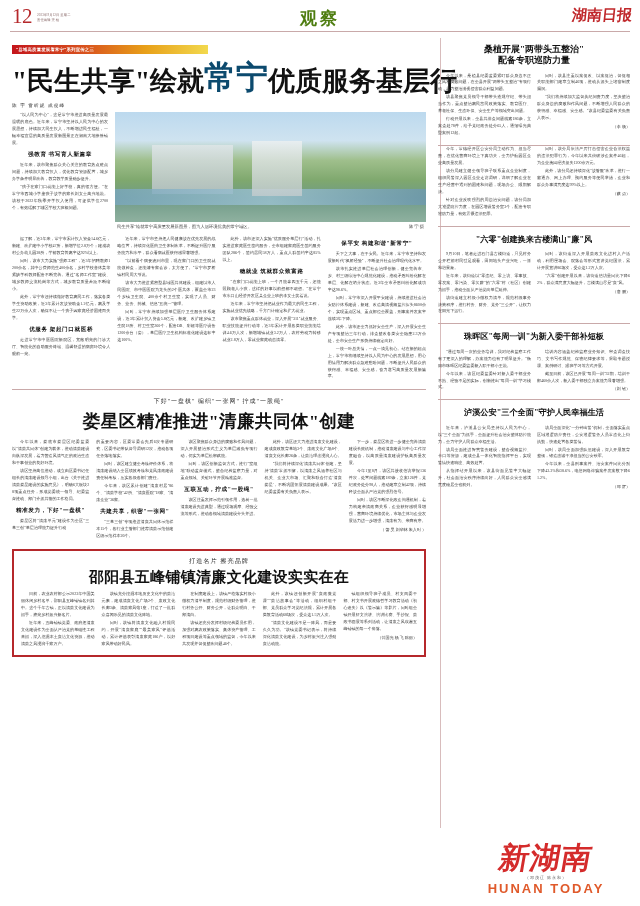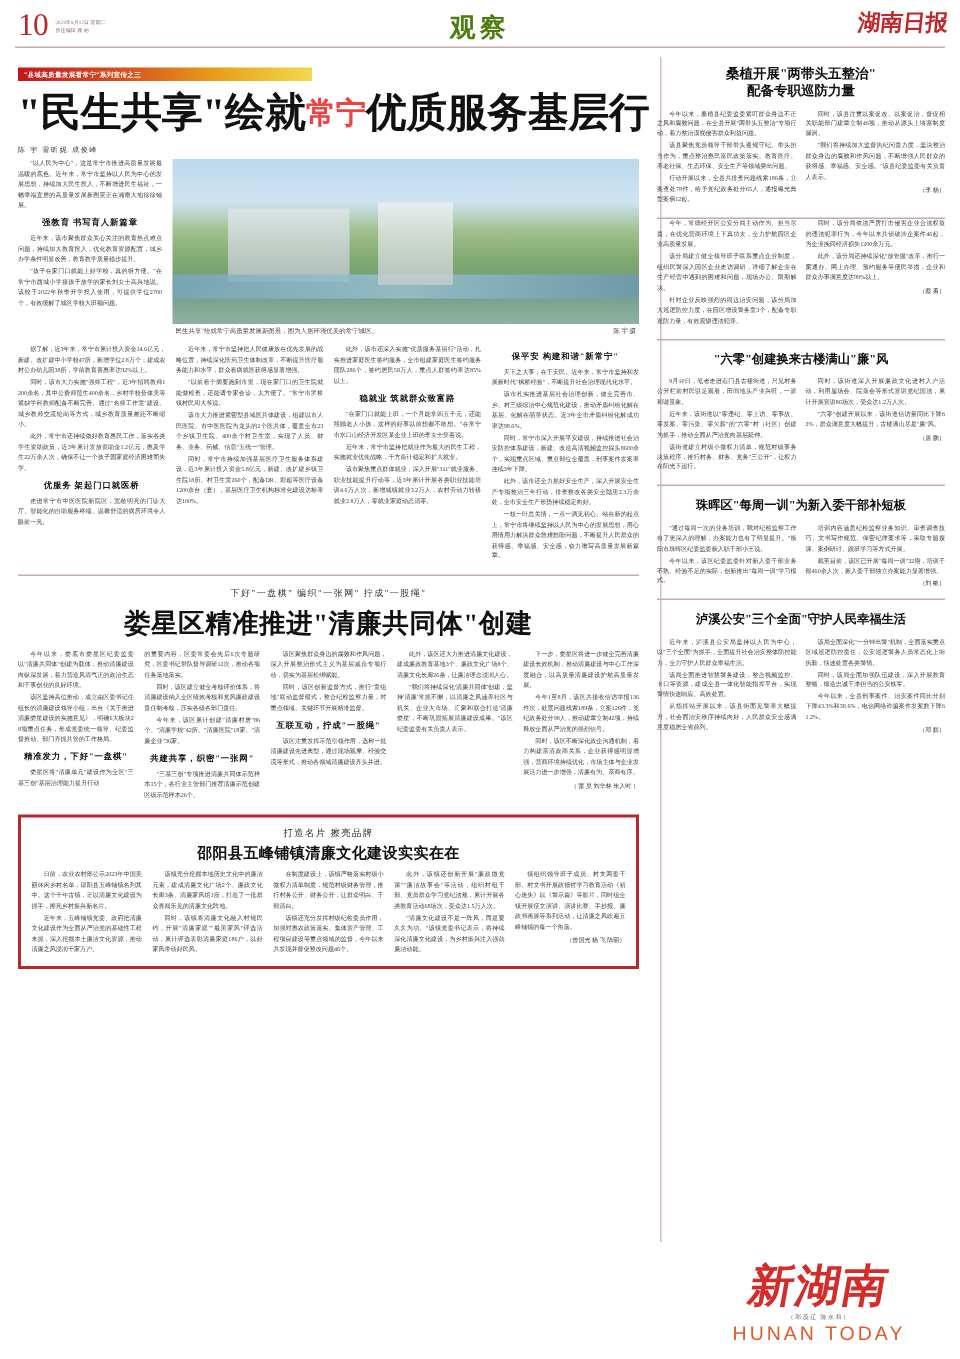--- a/index.html
+++ b/index.html
@@ -44,21 +44,21 @@
     font-size:4.4px; color:#fff; font-weight:700; padding-left:4px;
     letter-spacing:0.2px; white-space:nowrap; font-family:"Liberation Sans", sans-serif;
   }
 
   .lead-headline {
     margin: 6px 12px 0 12px;
     font-size: 27px; font-weight:700; color:#111; letter-spacing:0px;
     line-height:1.12; white-space:nowrap;
     font-family:"Liberation Serif", serif;
   }
-  .lead-headline .accent { color:#ef4444; font-size:20px; vertical-align:2px; }
+  .lead-headline .accent { color:#0c4a6e; font-size:32px; vertical-align:2px; }
 
   .byline {
     margin: 7px 12px 0 12px; font-size:4.6px; color:#333; letter-spacing:1.2px;
   }
 
   
   .lead-block { display:flex; margin: 4px 12px 0 12px; gap:7px; }
   .lead-text { width: 96px; }
   .photo-wrap { flex:1; }
   .photo {
@@ -124,48 +124,48 @@
     margin-top:3px; letter-spacing:0.5px; white-space:nowrap;
   }
 
   
   .boxed {
     margin: 8px 12px 0 12px; border:2.4px solid #b5282b; padding:6px 7px 7px 7px;
     position:relative;
   }
   .box-kicker { text-align:center; font-size:6.2px; color:#222; letter-spacing:1px; }
   .box-headline {
-    text-align:center; font-size:10px; font-weight:700; color:#111; margin-top:2px;
+    text-align:center; font-size:15px; font-weight:700; color:#111; margin-top:2px;
     letter-spacing:0.3px; white-space:nowrap;
   }
   .box-cols { display:flex; gap:7px; margin-top:4px; }
   .box-cols .tcol { flex:1; }
 
   
   .logo {
     position:absolute; right:14px; bottom:10px; text-align:center; width:160px;
   }
   .logo-cn {
     font-size:30px; font-weight:700; color:#d42b2b; letter-spacing:1px;
     transform: skewX(-10deg); font-family:"Liberation Serif", serif; line-height:1;
   }
   .logo-credit { font-size:4px; color:#666; margin-top:2px; letter-spacing:1px; }
   .logo-en {
-    font-size:13px; color:#e05a2b; letter-spacing:2px; font-weight:400;
+    font-size:13px; color:#e05a2b; letter-spacing:2px; font-weight:700;
     font-family:"Liberation Sans", sans-serif; margin-top:1px;
   }
 </style>
 </head>
 <body>
 
 <div class="page">
 
   <div class="masthead">
     <div class="mast-left">
-      <div class="page-num">10</div>
+      <div class="page-num">12</div>
       <div class="mast-meta">
         <div>2023年9月12日  星期二</div>
         <div>责任编辑  龚  柏</div>
       </div>
     </div>
     <div class="section-title">观察</div>
     <div class="nameplate">湖南日报</div>
     <div class="mast-rule"></div>
   </div>
 

